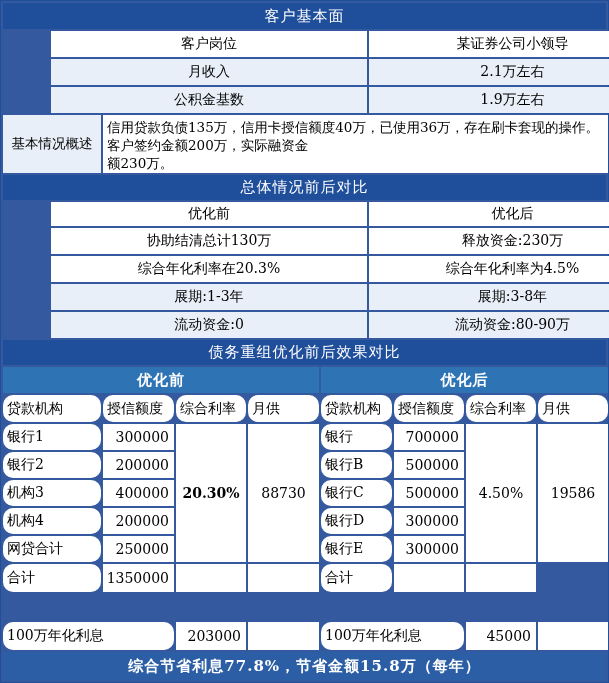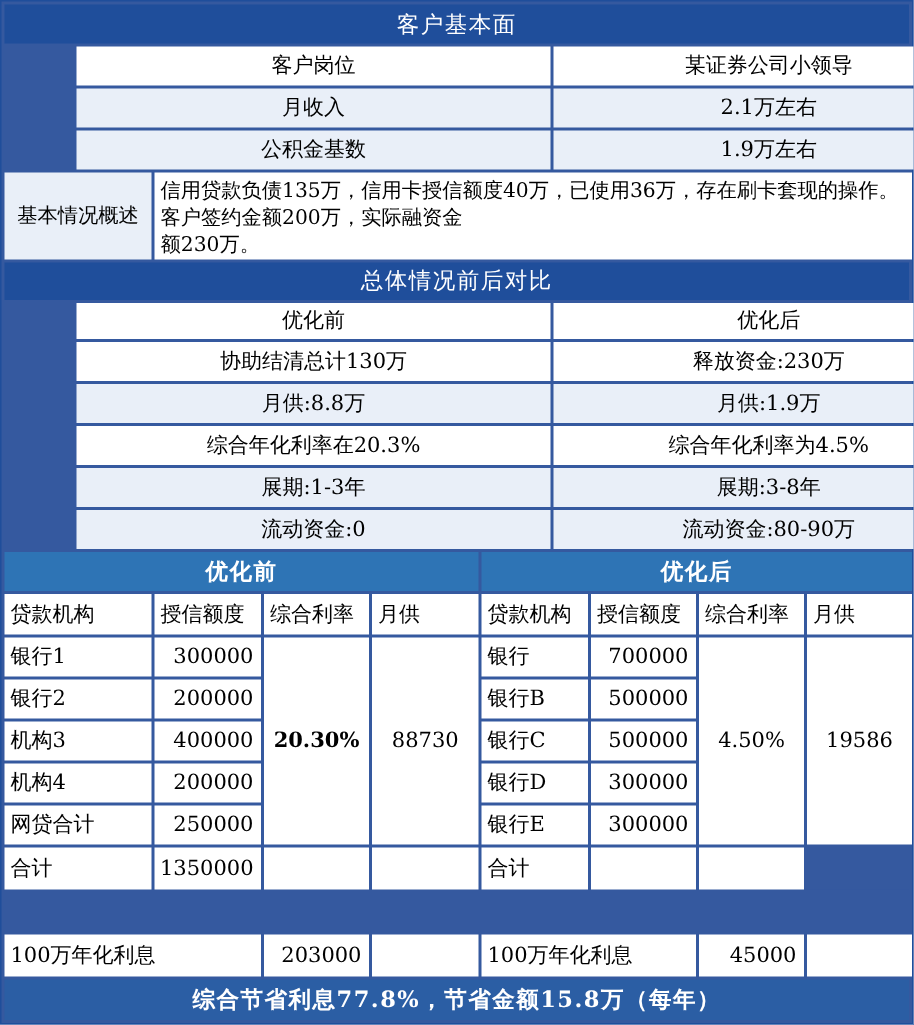--- a/index.html
+++ b/index.html
@@ -10,21 +10,21 @@
     width:609px; height:683px;
     background:#35599f;            
     border:1px solid #1f4e9b;
     padding:2px;
     display:flex; flex-direction:column; gap:2px;
   }
 
   .cell { background:#fff; display:flex; align-items:center; font-size:14px; overflow:hidden; }
   .tint { background:#e9eff8; }
   .center { justify-content:center; text-align:center; }
-  .left   { justify-content:flex-start; padding-left:4px; }
+  .left   { justify-content:flex-start; padding-left:4px;border-radius:10px; }
   .right  { justify-content:flex-end; padding-right:5px; }
 
   .section-header {
     height:26px; flex:0 0 auto;
     background:#1f4e9b; color:#fff;
     font-weight:normal; font-size:15px; letter-spacing:1px;
     display:flex; align-items:center; justify-content:center;
   }
 
   .two-col { display:grid; grid-template-columns:316px 287px; gap:2px; flex:0 0 auto;margin-left:48px; }
@@ -96,36 +96,33 @@
 
   <div class="two-col h24">
     <div class="cell center">优化前</div>
     <div class="cell center">优化后</div>
   </div>
   <div class="two-col h26">
     <div class="cell center">协助结清总计130万</div>
     <div class="cell center">释放资金:230万</div>
   </div>
   <div class="two-col h26">
-    <div class="cell center tint">月供:8.8万</div>
-    <div class="cell center tint">月供:1.9万</div>
-  </div>
-  <div class="two-col h26">
     <div class="cell center">综合年化利率在20.3%</div>
     <div class="cell center">综合年化利率为4.5%</div>
   </div>
   <div class="two-col h26">
     <div class="cell center tint">展期:1-3年</div>
     <div class="cell center tint">展期:3-8年</div>
   </div>
   <div class="two-col h26">
     <div class="cell center tint">流动资金:0</div>
     <div class="cell center tint">流动资金:80-90万</div>
   </div>
 
+  <div class="section-header" style="height:25px;">债务重组优化前后效果对比</div>
 
   <div class="subheader-row">
     <div class="subheader-cell">优化前</div>
     <div class="subheader-cell">优化后</div>
   </div>
 
   <div class="grid8 colhdr-row">
     <div class="cell left">贷款机构</div>
     <div class="cell left">授信额度</div>
     <div class="cell left">综合利率</div>

